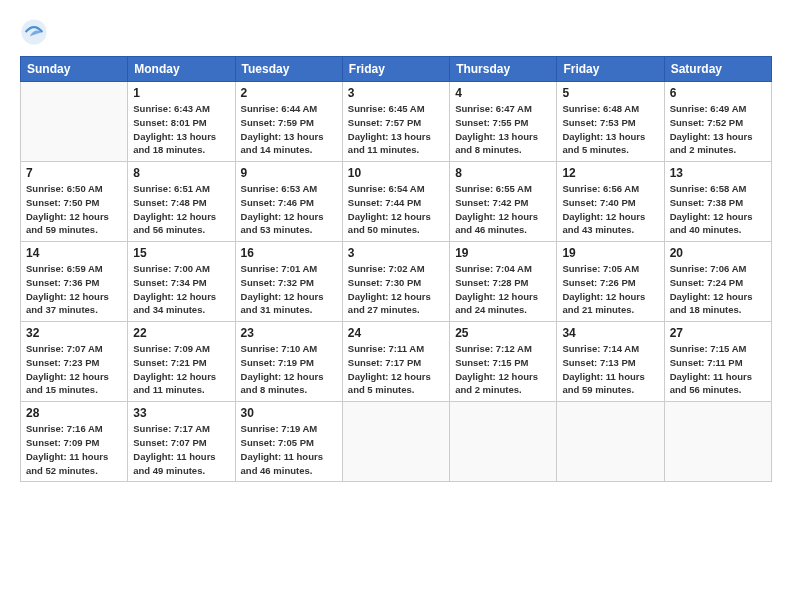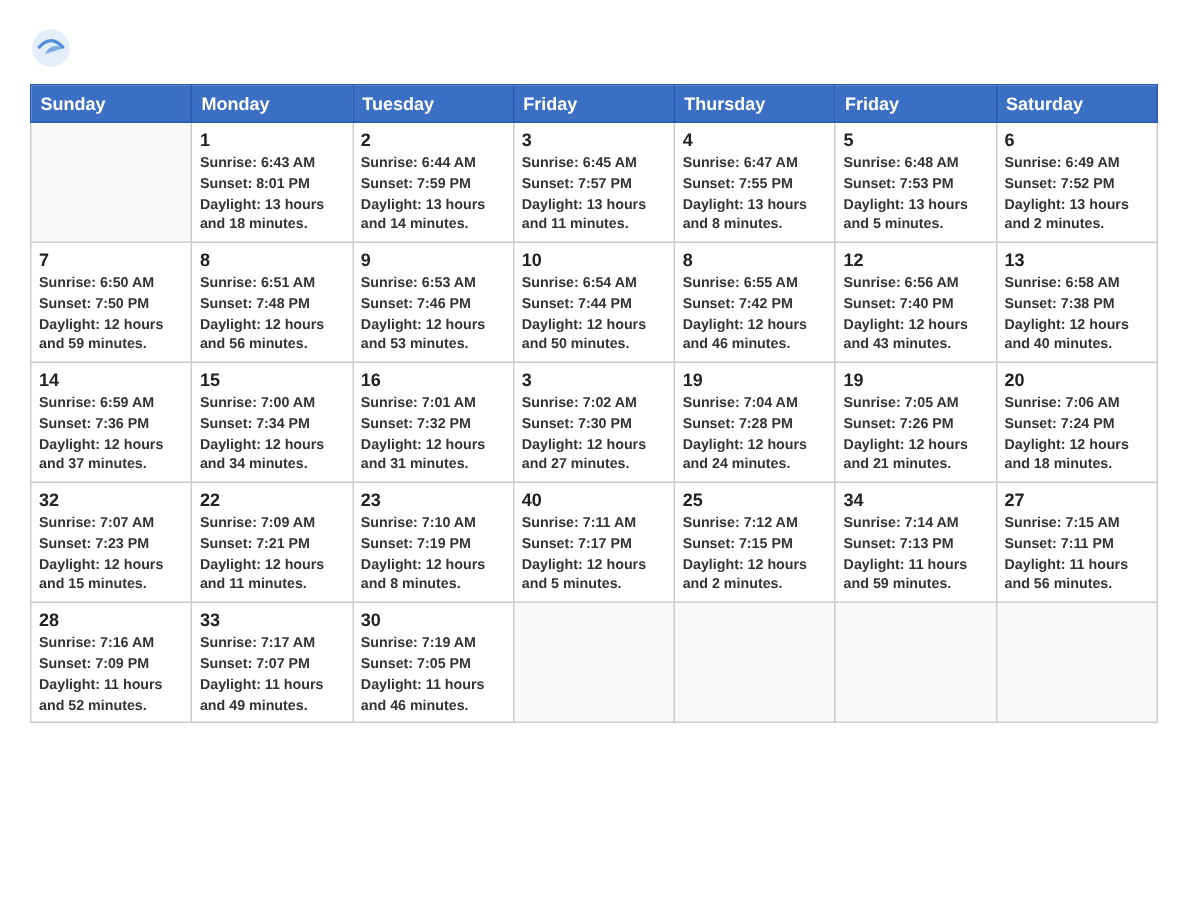--- a/index.html
+++ b/index.html
@@ -226,21 +226,21 @@
           </td>
           <td>
             <div class="day-num">22</div>
             <div class="day-detail">Sunrise: 7:09 AM<br>Sunset: 7:21 PM<br>Daylight: 12 hours<br>and 11 minutes.</div>
           </td>
           <td>
             <div class="day-num">23</div>
             <div class="day-detail">Sunrise: 7:10 AM<br>Sunset: 7:19 PM<br>Daylight: 12 hours<br>and 8 minutes.</div>
           </td>
           <td>
-            <div class="day-num">40</div>
+            <div class="day-num">24</div>
             <div class="day-detail">Sunrise: 7:11 AM<br>Sunset: 7:17 PM<br>Daylight: 12 hours<br>and 5 minutes.</div>
           </td>
           <td>
             <div class="day-num">25</div>
             <div class="day-detail">Sunrise: 7:12 AM<br>Sunset: 7:15 PM<br>Daylight: 12 hours<br>and 2 minutes.</div>
           </td>
           <td>
             <div class="day-num">34</div>
             <div class="day-detail">Sunrise: 7:14 AM<br>Sunset: 7:13 PM<br>Daylight: 11 hours<br>and 59 minutes.</div>
           </td>

